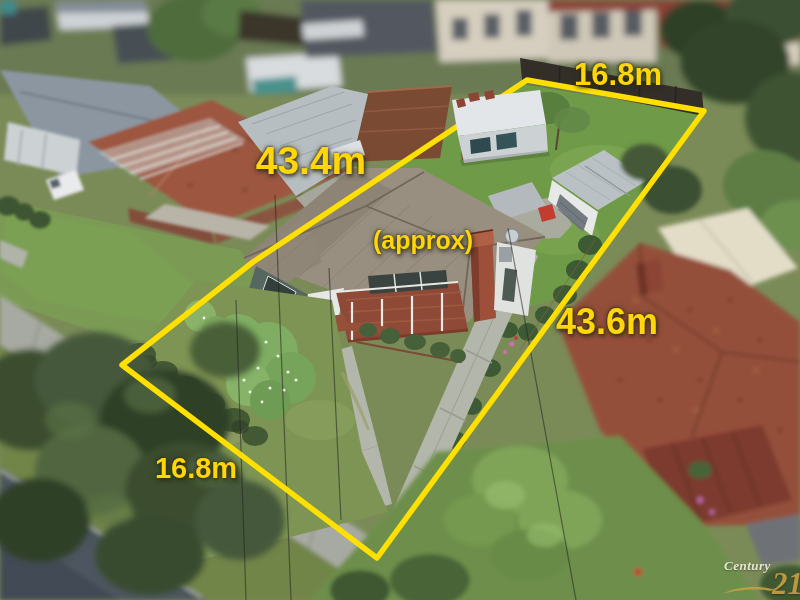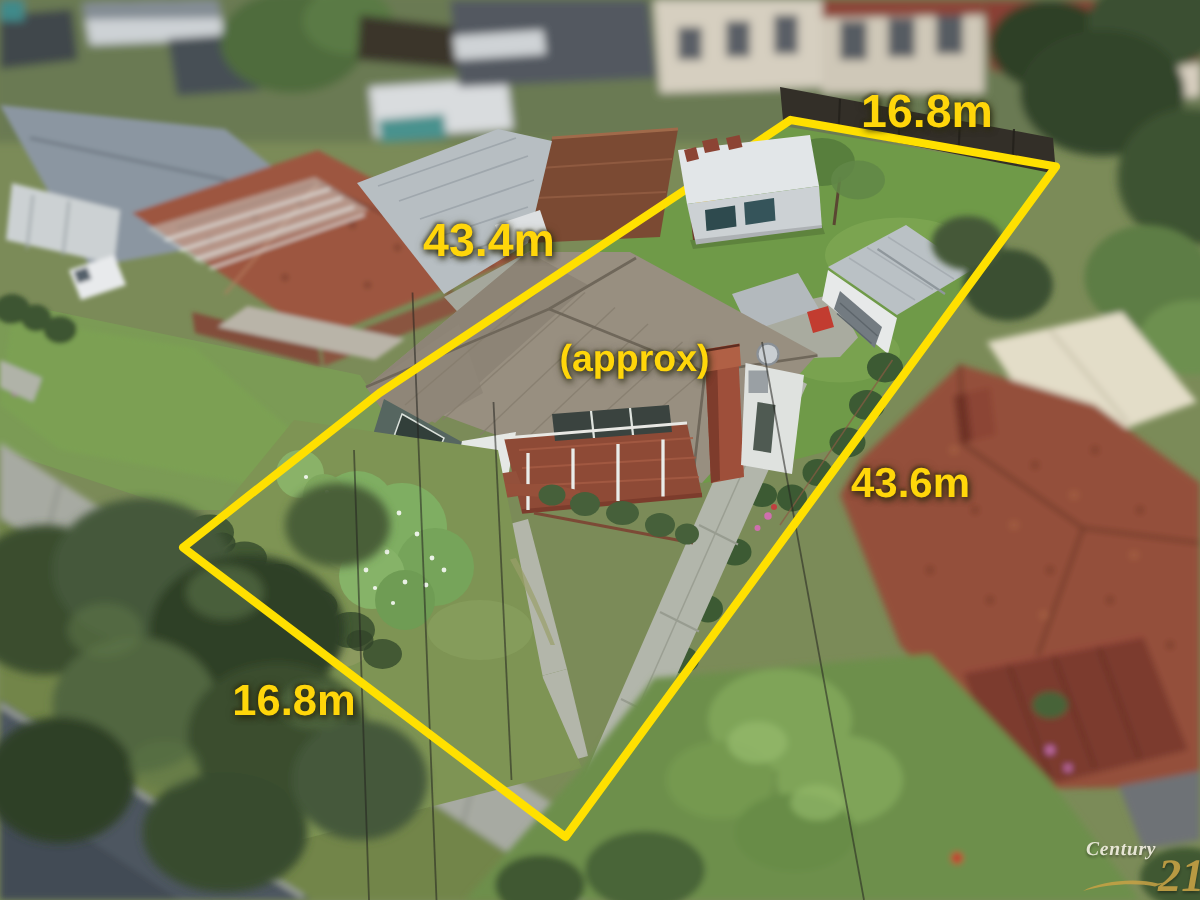--- a/index.html
+++ b/index.html
@@ -8,24 +8,24 @@
     font-family:"Liberation Sans",sans-serif;background:#4c1d95;
   }
   .stage svg.scene{position:absolute;left:0;top:0;}
   .label{
     position:absolute;transform:translate(-50%,-50%);
     font-weight:bold;color:#ffd60a;white-space:nowrap;line-height:1;
     text-shadow:1px 2px 4px rgba(40,40,18,.95), -1px -1px 2px rgba(40,40,18,.45), 0 0 6px rgba(60,55,10,.5);
     letter-spacing:0px;
   }
   .lbl-top-width{left:618px;top:74px;font-size:31px;}
-  .lbl-left-length{left:326px;top:160px;font-size:31px;}
+  .lbl-left-length{left:311px;top:160px;font-size:39px;}
   .lbl-area{left:427px;top:211px;font-size:41px;}
   .lbl-approx{left:423px;top:240px;font-size:25px;}
-  .lbl-right-length{left:607px;top:322px;font-size:28px;}
+  .lbl-right-length{left:607px;top:322px;font-size:36px;}
   .lbl-bottom-width{left:196px;top:468px;font-size:29px;}
   .watermark{position:absolute;left:698px;top:548px;width:102px;height:52px;opacity:.88;}
   .wm-century{
     position:absolute;left:26px;top:10px;
     font-family:"Liberation Serif",serif;font-style:italic;font-weight:600;
     font-size:13px;color:#f6f2e6;letter-spacing:.5px;
     text-shadow:0 1px 2px rgba(0,0,0,.45);
   }
   .wm-21{
     position:absolute;left:74px;top:18px;

